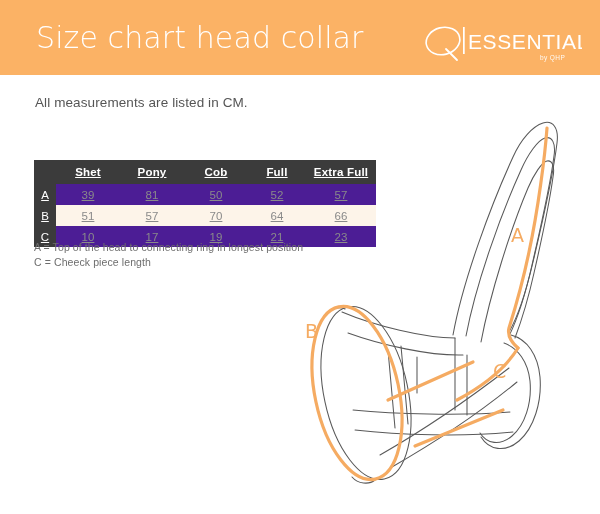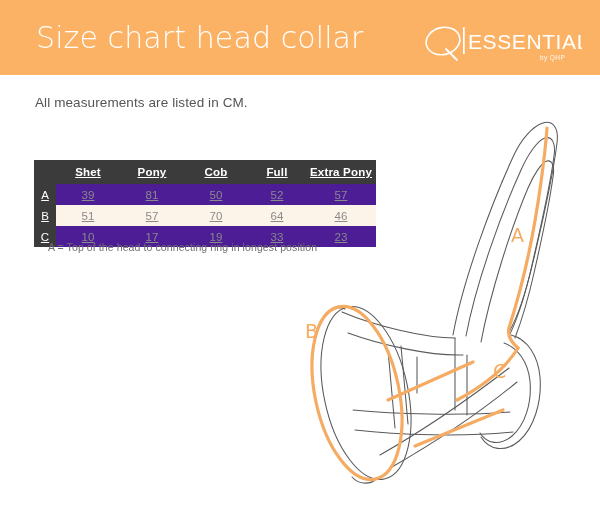--- a/index.html
+++ b/index.html
@@ -114,21 +114,21 @@
   #size-table tbody tr.alt td.datacell {
     background: #fdf4e9;
   }
   #size-table td.datacell {
     background: #4c1d95;
   }
 
   
   #footnotes {
     position: absolute;
-    left: 48px;
+    left: 34px;
     top: 240px;
     font-size: 10.5px;
     color: #6d6d6d;
     line-height: 14.5px;
     letter-spacing: 0.1px;
   }
   #footnotes div { white-space: nowrap; }
 
   
   #halter-diagram {
@@ -177,53 +177,54 @@
       <col style="width:58px">
       <col style="width:70px">
     </colgroup>
     <thead>
       <tr>
         <th class="corner"></th>
         <th>Shet</th>
         <th>Pony</th>
         <th>Cob</th>
         <th>Full</th>
-        <th>Extra Pony</th>
+        <th>Extra Full</th>
       </tr>
     </thead>
     <tbody>
       <tr>
         <td class="rowhead">A</td>
         <td class="datacell">39</td>
         <td class="datacell">81</td>
         <td class="datacell">50</td>
         <td class="datacell">52</td>
         <td class="datacell">57</td>
       </tr>
       <tr class="alt">
         <td class="rowhead">B</td>
         <td class="datacell">51</td>
         <td class="datacell">57</td>
         <td class="datacell">70</td>
         <td class="datacell">64</td>
-        <td class="datacell">46</td>
+        <td class="datacell">66</td>
       </tr>
       <tr>
         <td class="rowhead">C</td>
         <td class="datacell">10</td>
         <td class="datacell">17</td>
         <td class="datacell">19</td>
-        <td class="datacell">33</td>
+        <td class="datacell">21</td>
         <td class="datacell">23</td>
       </tr>
     </tbody>
   </table>
 
   <div id="footnotes">
     <div>A = Top of the head to connecting ring in longest position</div>
+    <div>C = Cheeck piece length</div>
   </div>
 
   <div id="halter-diagram">
     <svg viewBox="0 0 300 390" width="300" height="390" xmlns="http://www.w3.org/2000/svg">
       <g fill="none" stroke="#595959" stroke-width="1.05" stroke-linejoin="round" stroke-linecap="round">
 
         <path d="M158 225 C168 170 196 95 218 47 C226 29 238 16 248 13
                  C258 10 264 18 262 33 C259 58 248 110 238 152
                  C231 182 222 208 214 222"></path>
         <path d="M171 226 C181 173 206 104 226 60 C233 44 243 30 250 28

